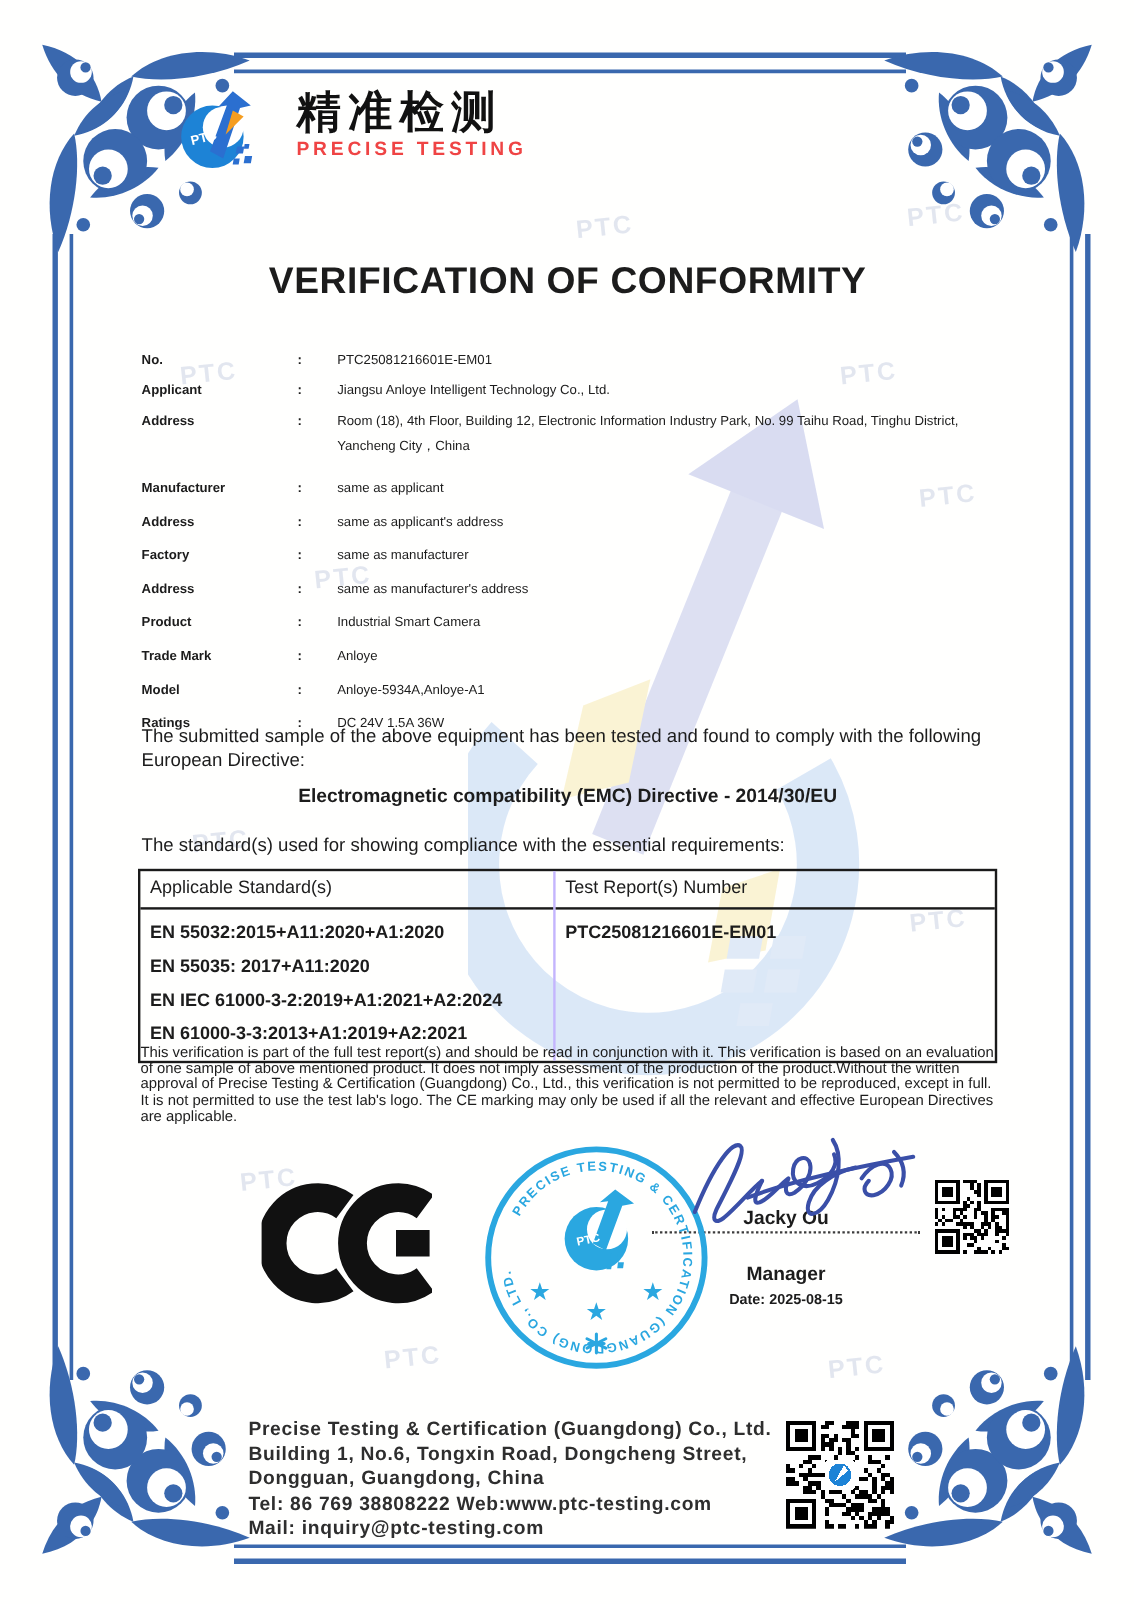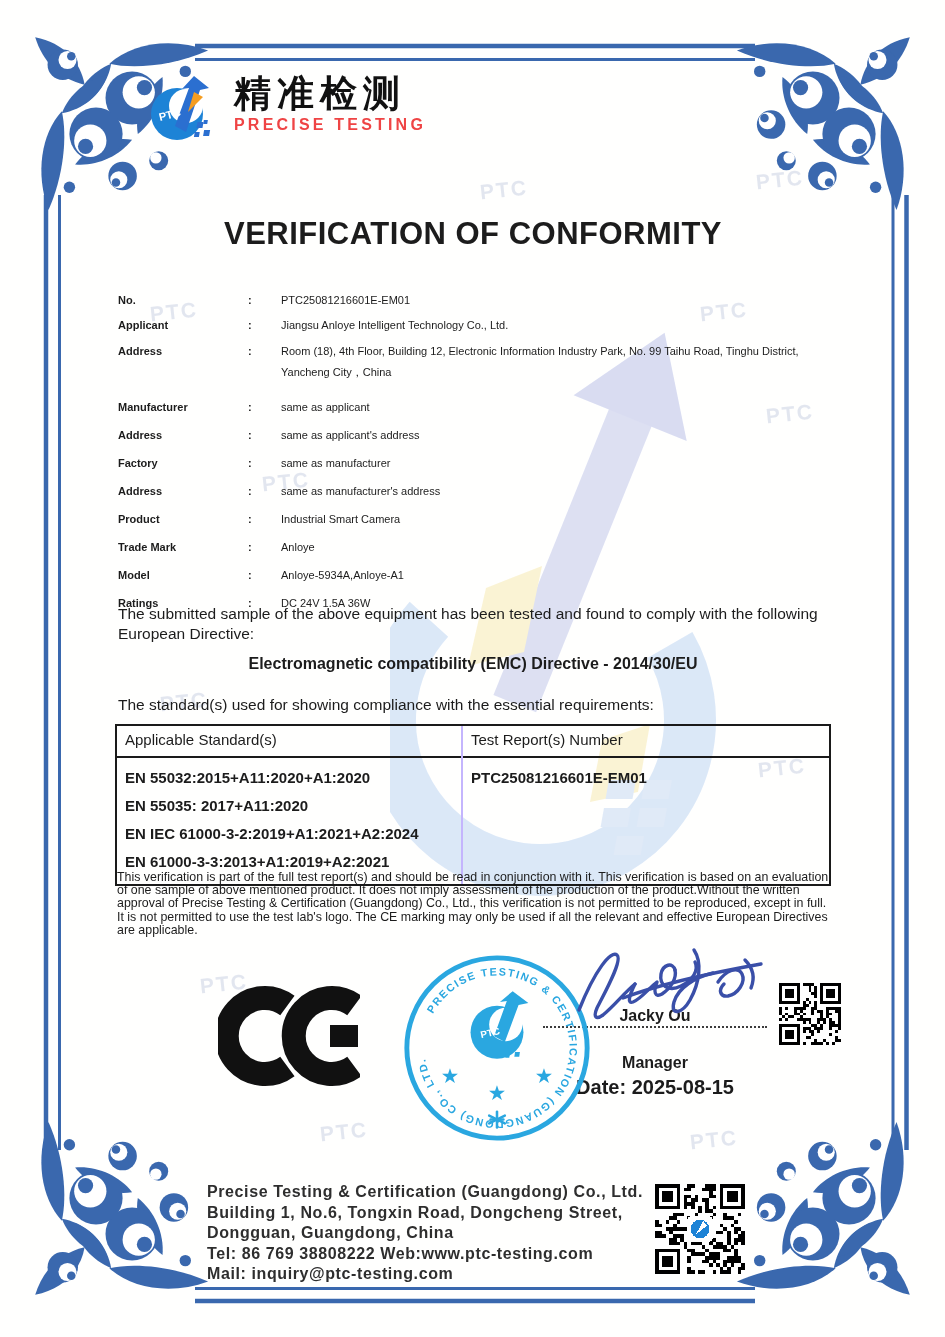--- a/index.html
+++ b/index.html
@@ -11,21 +11,21 @@
   .orn.tl{left:20px;top:22px;}
   .orn.tr{right:20px;top:22px;transform:scaleX(-1);}
   .orn.bl{left:20px;bottom:27px;transform:scaleY(-1);}
   .orn.br{right:20px;bottom:27px;transform:rotate(180deg);}
   
   .big-wm{position:absolute;left:390px;top:320px;z-index:0;opacity:.5;}
   .wm{position:absolute;z-index:0;color:#ccd3e4;font-weight:bold;font-size:21px;
       letter-spacing:2px;opacity:.55;transform:rotate(-6deg);}
   
   .logo{position:absolute;left:146px;top:74px;display:flex;align-items:flex-start;z-index:3;}
-  .logo-text{margin-left:12px;}
+  .logo-text{margin-left:25px;}
   .logo-cn{font-size:37px;font-weight:bold;color:#111;letter-spacing:6px;line-height:40px;
            font-family:"Liberation Sans","DejaVu Sans",sans-serif;}
   .logo-en{font-size:16px;font-weight:bold;color:#ef4444;letter-spacing:3.2px;margin-top:2px;}
   
   .title{position:absolute;left:60px;width:826px;top:216px;text-align:center;
          font-size:31px;font-weight:bold;letter-spacing:.5px;z-index:3;}
   
   .fields{position:absolute;left:118px;top:290px;width:716px;z-index:3;font-size:11px;}
   .frow{display:flex;margin-bottom:7px;line-height:21px;}
   .frow.r1{margin-bottom:4px;}
@@ -56,21 +56,21 @@
   .ce{position:absolute;left:218px;top:984px;z-index:3;}
   .stamp{position:absolute;left:399px;top:950px;z-index:4;}
   .sig-svg{position:absolute;left:565px;top:942px;z-index:4;}
   .dotline{position:absolute;left:543px;top:1006px;width:224px;height:20px;
            border-bottom:2px dotted #3c3c3c;z-index:3;}
   .sig-name{position:absolute;left:545px;top:1007px;width:220px;text-align:center;
             font-weight:bold;font-size:16px;z-index:3;}
   .sig-title{position:absolute;left:545px;top:1054px;width:220px;text-align:center;
              font-weight:bold;font-size:16px;z-index:3;}
   .sig-date{position:absolute;left:527px;top:1076px;width:256px;text-align:center;
-            font-weight:bold;font-size:20px;z-index:3;}
+            font-weight:bold;font-size:12px;z-index:3;}
   .qr1{position:absolute;left:779px;top:983px;z-index:3;}
   
   .footer{position:absolute;left:207px;top:1182px;width:460px;z-index:3;}
   .fline{font-size:16px;font-weight:bold;color:#2e2e2e;letter-spacing:.6px;line-height:20.5px;}
   .qr2{position:absolute;left:655px;top:1184px;z-index:3;}
 </style>
 </head>
 <body>
 
 <div class="page">

